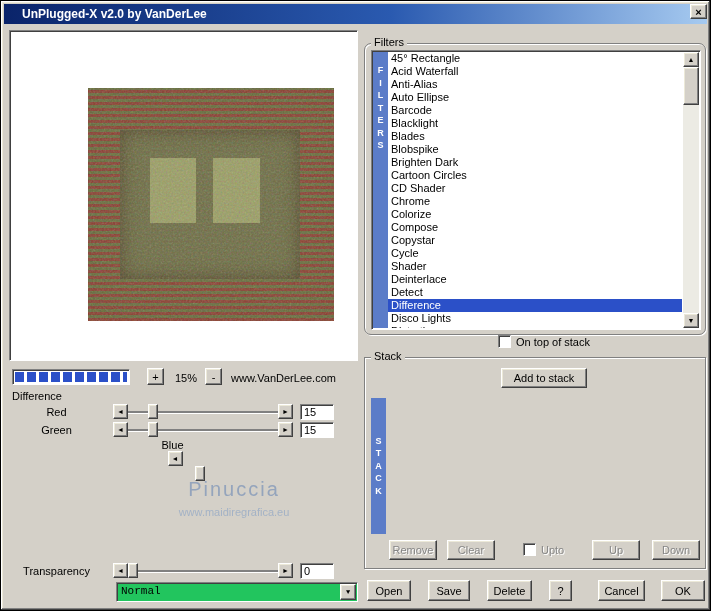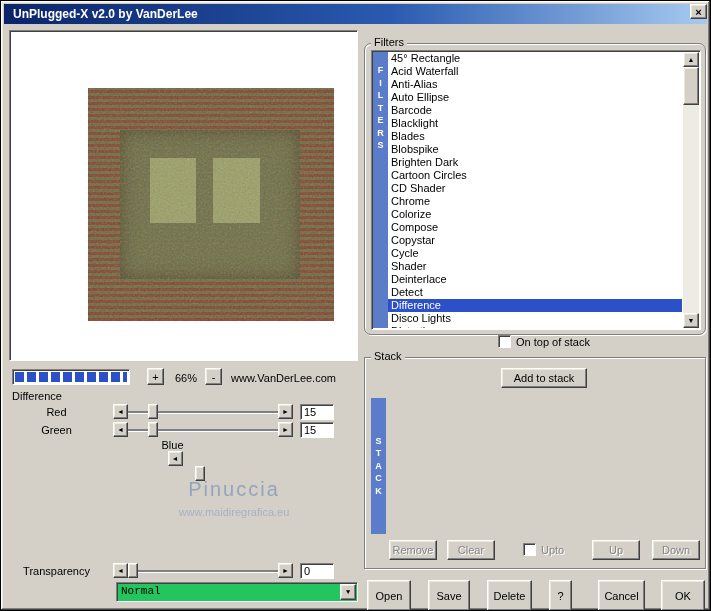--- a/index.html
+++ b/index.html
@@ -3,21 +3,21 @@
 <meta charset="utf-8">
 <style>
   * { box-sizing: border-box; }
   body { margin:0; font-family:"Liberation Sans", sans-serif; font-size:11px; color:#000; background:#808080; }
   .dialog { position:relative; width:711px; height:611px; background:#d4d0c8; border:1px solid #000;
             box-shadow: inset -1px -1px 0 #404040, inset 1px 1px 0 #fff, inset -2px -2px 0 #808080, inset 2px 2px 0 #ece9d8; overflow:hidden; }
 
   
   .titlebar { position:absolute; left:3px; top:3px; right:3px; height:20px;
               background:linear-gradient(90deg,#0a246a 0%,#2a5ab0 55%,#a6caf0 100%);
-              display:flex; align-items:center; padding-left:9px; color:#fff; font-weight:bold; font-size:12px; }
+              display:flex; align-items:center; padding-left:18px; color:#fff; font-weight:bold; font-size:12px; }
   .close-btn { position:absolute; right:3px; top:3px; width:17px; height:15px; font-size:10px; font-weight:bold; }
 
   
   .win-btn { background:#d4d0c8; border:1px solid; border-color:#fff #404040 #404040 #fff;
              box-shadow: inset -1px -1px 0 #808080, inset 1px 1px 0 #ece9d8;
              display:flex; align-items:center; justify-content:center; font-family:inherit; font-size:11px; padding:0; position:absolute; }
   .sunken { border:1px solid; border-color:#808080 #fff #fff #808080; box-shadow: inset 1px 1px 0 #404040; }
   .disabled { color:#868686; text-shadow:1px 1px 0 #fff; }
 
   
@@ -75,21 +75,21 @@
   .check-row { position:absolute; display:flex; align-items:center; gap:5px; }
   .ontop-row { left:497px; top:334px; }
 
   .stack-group { left:363px; top:356px; width:342px; height:212px; }
   .add-stack-btn { left:136px; top:10px; width:86px; height:20px; }
   .stack-strip { left:6px; top:40px; width:15px; height:136px; display:flex; align-items:center; justify-content:center; padding:0; }
   .stack-area { position:absolute; left:21px; top:40px; width:312px; height:136px; }
   .stk-btn { top:182px; width:48px; height:20px; }
   .upto-row { left:158px; top:185px; }
 
-  .bottom-btn { top:579px; height:31px; }
+  .bottom-btn { top:579px; height:21px; }
 </style>
 </head>
 <body>
 
 <div class="dialog">
 
   <div class="titlebar">
     <span>UnPlugged-X v2.0 by VanDerLee</span>
   </div>
   <button class="win-btn close-btn">
@@ -111,21 +111,21 @@
       </svg>
     </div>
   </div>
 
   <div class="zoombar sunken">
     <div class="zoomfill"></div>
   </div>
   <button class="win-btn" style="left:146px; top:367px; width:17px; height:17px;">
     <span>+</span>
   </button>
-  <span class="zoom-level">66%</span>
+  <span class="zoom-level">15%</span>
   <button class="win-btn" style="left:204px; top:367px; width:17px; height:17px;">
     <span>-</span>
   </button>
   <span class="site-text">www.VanDerLee.com</span>
 
   <span class="filter-name">Difference</span>
 
   <div class="slider-row" style="top:402px;">
     <span class="sl-label">Red</span>
     <button class="win-btn arrow-btn">

